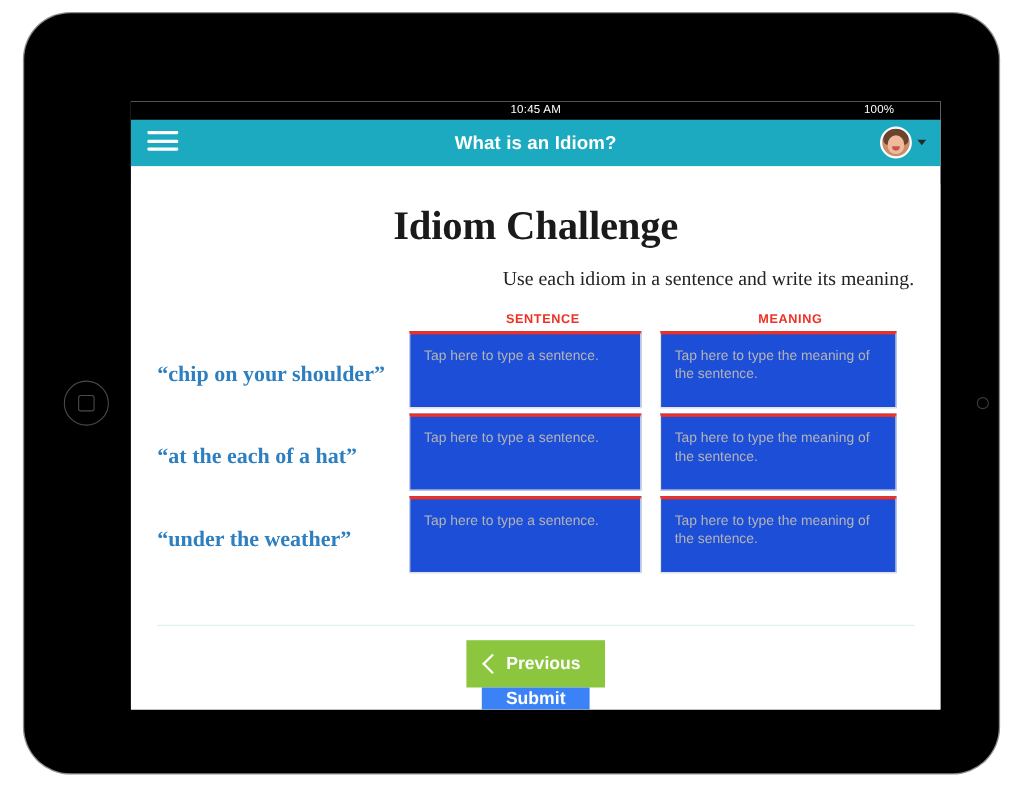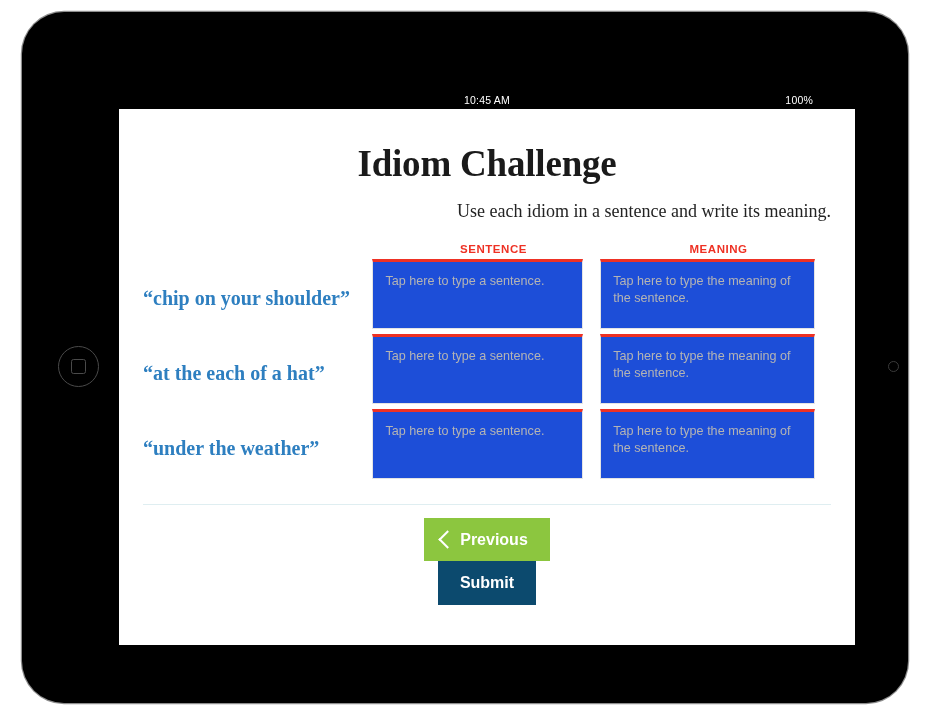--- a/index.html
+++ b/index.html
@@ -294,25 +294,25 @@
     position: absolute;
     left: 3px;
     top: 3px;
     width: 11px;
     height: 11px;
     border-left: 2px solid #ffffff;
     border-bottom: 2px solid #ffffff;
     transform: rotate(45deg);
   }
   #submit-button {
-    background: #0c4a6e;
+    background: #3b82f6;
     color: #ffffff;
     font-size: 16px;
     font-weight: bold;
-    padding: 13px 0;
+    padding: 2px 0;
     width: 98px;
     text-align: center;
     border: none;
     cursor: pointer;
     font-family: "Liberation Sans", sans-serif;
   }
 </style>
 </head>
 <body>
 
@@ -323,20 +323,36 @@
   </div>
   <div id="camera-dot"></div>
 
   <div id="screen">
 
     <div id="status-bar">
       <div id="status-time">10:45 AM</div>
       <div id="status-battery">100%</div>
     </div>
 
+    <div id="app-header">
+      <div id="menu-button">
+        <span></span>
+        <span></span>
+        <span></span>
+      </div>
+      <div id="app-title">What is an Idiom?</div>
+      <div id="avatar-group">
+        <div id="avatar">
+          <div class="hair"></div>
+          <div class="face"></div>
+          <div class="mouth"></div>
+        </div>
+        <div id="avatar-caret"></div>
+      </div>
+    </div>
 
     <div id="content">
 
       <h1 id="page-title">Idiom Challenge</h1>
       <p id="page-subtitle">Use each idiom in a sentence and write its meaning.</p>
 
       <div id="challenge-table">
 
         <div class="col-headers">
           <div class="col-header sentence">SENTENCE</div>

